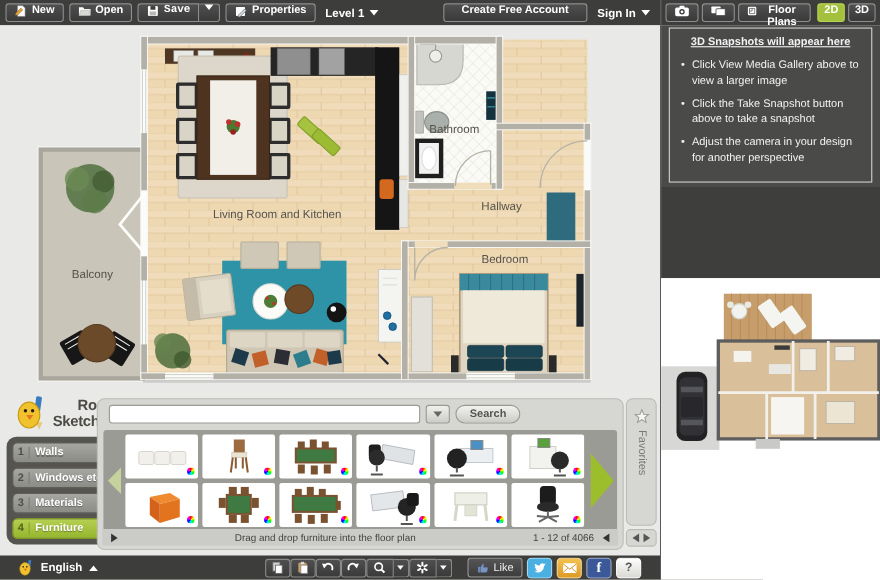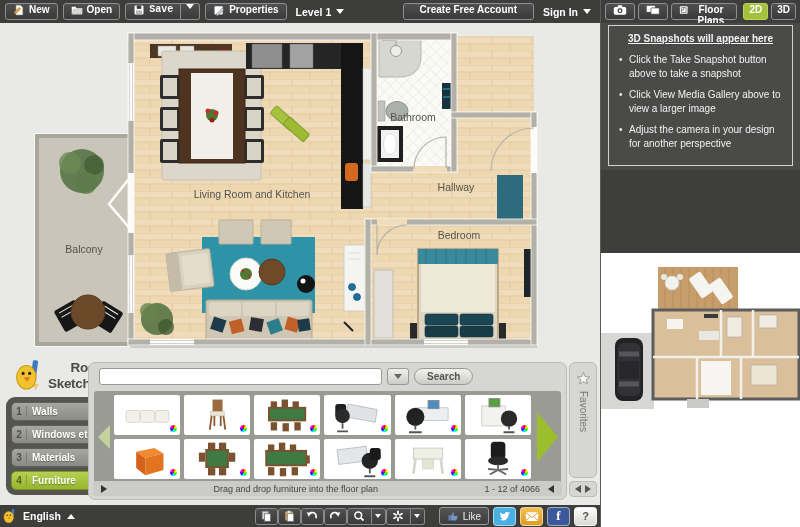--- a/index.html
+++ b/index.html
@@ -94,21 +94,21 @@
     display:flex; flex-direction:column; align-items:center; padding-top:8px; gap:5px; }
   .favorites-tab svg { width:15px; height:15px; }
   .fav-label { writing-mode:vertical-rl; font-size:10px; color:#777; }
   .favorites-arrows { position:absolute; left:569px; top:458px; width:28px; height:16px;
     background:#d6d6d2; border:1px solid #bcbcb7; border-radius:4px;
     display:flex; align-items:center; justify-content:center; gap:4px; }
   .favorites-arrows .tri-left, .favorites-arrows .tri-right { border-left-color:#555; border-right-color:#555; }
 
   
   .bottom-bar { position:absolute; left:0; top:505px; width:600px; height:22px; background:#3d3d3c;
-    display:flex; align-items:center; padding:0 3px; gap:0; }
+    display:flex; align-items:center; padding:0 17px; gap:0; }
   .lang { display:flex; align-items:center; gap:6px; color:#fff; font-size:10.5px; font-weight:bold; }
   .lang svg { width:14px; height:17px; }
   .lang .caret-up { border-bottom-color:#fff; }
   .tool-btn { width:23px; height:17px; border:1px solid #8a8a8a; border-radius:3px;
     background:linear-gradient(#4f4f4f,#3a3a3a); display:flex; align-items:center; justify-content:center; }
   .tool-btn svg { width:12px; height:12px; }
   .tool-group { display:flex; }
   .tool-group .tool-btn:first-child { border-radius:3px 0 0 3px; width:25px; }
   .tool-group .tool-btn:last-child { border-radius:0 3px 3px 0; border-left:none; width:14px; }
   .tool-group .caret-down { border-left-width:3px; border-right-width:3px; border-top-width:4px; }
@@ -694,22 +694,22 @@
         <span>Floor Plans</span>
       </button>
       <span class="spacer"></span>
       <button class="tbtn view-btn active">2D</button>
       <button class="tbtn view-btn">3D</button>
     </div>
     <div class="rp-upper">
       <div class="snapshot-panel">
         <div class="sp-title">3D Snapshots will appear here</div>
         <ul class="sp-list">
+          <li>Click View Media Gallery above to view a larger image</li>
           <li>Click the Take Snapshot button above to take a snapshot</li>
-          <li>Click View Media Gallery above to view a larger image</li>
           <li>Adjust the camera in your design for another perspective</li>
         </ul>
       </div>
     </div>
     <div class="rp-mid"></div>
     <div class="rp-media">
       <svg viewBox="0 0 200 274">
         <rect width="200" height="274" fill="#ffffff"></rect>
         <rect x="0" y="80" width="53" height="76" fill="#d7d7d5"></rect>
         <g>

